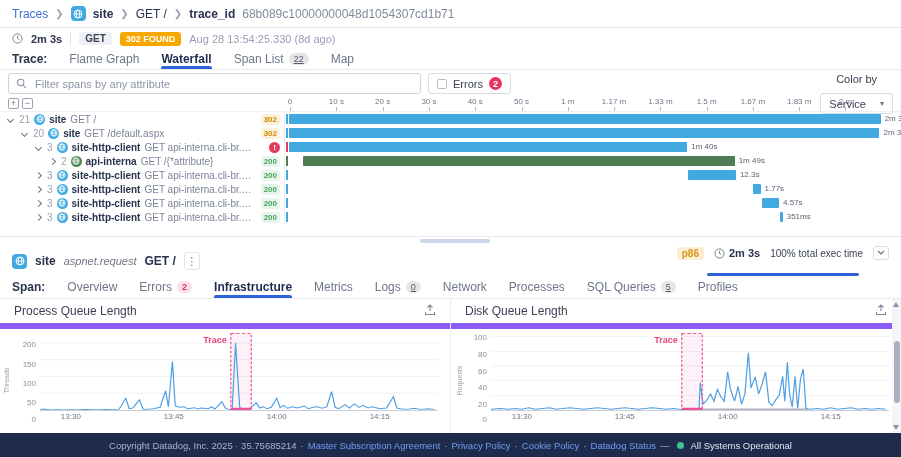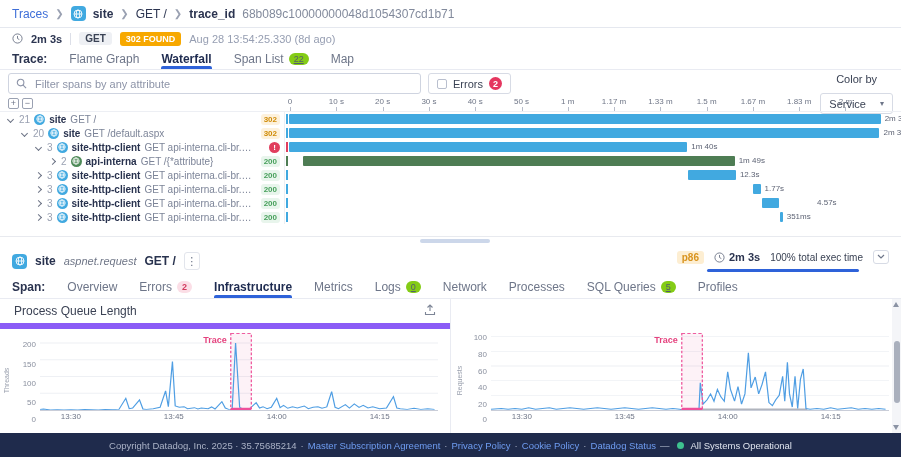--- a/index.html
+++ b/index.html
@@ -25,21 +25,21 @@
   .sum-time{color:#969eb2;}
 
   
   .tabbar{position:absolute;left:0;right:0;display:flex;align-items:stretch;padding:0 12px;gap:22px;font-size:12px;border-bottom:1px solid #e9ebf2;}
   #trace-tabs{top:49px;height:21px;}
   #span-tabs{top:276px;height:23px;}
   .tabbar .tlabel{font-weight:bold;color:#2b3450;display:flex;align-items:center;}
   .tab{display:flex;align-items:center;gap:5px;color:#6e7689;cursor:pointer;position:relative;}
   .tab.active{color:#1e2b50;font-weight:bold;}
   .tab.active:after{content:"";position:absolute;left:0;right:0;bottom:0;height:3px;background:#2e62d9;border-radius:2px 2px 0 0;}
-  .pillbadge{background:#84cc16;color:#545c70;border-radius:8px;font-size:9px;padding:1px 5px;text-decoration:underline;}
+  .pillbadge{background:#e5e5e5;color:#545c70;border-radius:8px;font-size:9px;padding:1px 5px;text-decoration:underline;}
   .redbadge{background:#fbdee6;color:#d23b5f;border-radius:8px;font-size:9px;padding:1px 5px;font-weight:bold;}
 
   
   .filterbar{position:absolute;top:70px;left:0;right:0;height:26px;}
   .searchbox{position:absolute;left:8px;top:3px;width:413px;height:21px;border:1px solid #cfd4e0;border-radius:3px;display:flex;align-items:center;padding:0 7px;gap:6px;background:#fff;}
   .searchbox input{border:none;outline:none;flex:1;font-size:11px;color:#3a4254;font-family:inherit;}
   .searchbox input::placeholder{color:#8d94a8;}
   .errbox{position:absolute;left:428px;top:3px;height:21px;border:1px solid #d7dbe5;border-radius:3px;display:flex;align-items:center;padding:0 8px;gap:6px;font-size:11px;color:#3a4254;background:#fff;cursor:pointer;}
   .checkbox{width:10px;height:10px;border:1px solid #b9bfce;border-radius:2px;background:#fff;}
   .errcircle{width:13px;height:13px;border-radius:50%;background:#e5365f;color:#fff;font-size:9px;font-weight:bold;display:flex;align-items:center;justify-content:center;}
@@ -78,21 +78,21 @@
   
   .panel-divider{position:absolute;top:236px;left:0;right:0;height:1px;background:#e8eaef;}
   .divider-handle{position:absolute;top:239px;left:420px;width:70px;height:4px;border-radius:2px;background:#ccd7ea;cursor:row-resize;}
 
   
   #span-header{position:absolute;top:246px;left:0;right:0;height:30px;display:flex;align-items:center;padding:0 12px;gap:8px;}
   .sh-svc{font-weight:bold;font-size:12px;color:#28324e;}
   .sh-op{font-style:italic;font-size:11px;color:#6f7687;}
   .sh-res{font-weight:bold;font-size:12px;color:#28324e;}
   .kebab{border:1px solid #e2e5ec;border-radius:3px;width:16px;height:18px;display:flex;align-items:center;justify-content:center;color:#6e7689;font-size:11px;cursor:pointer;}
-  .sh-right{margin-left:auto;display:flex;align-items:center;gap:10px;position:relative;padding-bottom:8px;}
+  .sh-right{margin-left:auto;display:flex;align-items:center;gap:10px;position:relative;padding-bottom:16px;}
   .pbadge{background:#fdeed2;color:#d8931e;font-size:10px;font-weight:bold;border-radius:3px;padding:1px 5px;}
   .sh-dur{font-weight:bold;font-size:11px;color:#2b3450;display:flex;align-items:center;gap:4px;}
   .sh-exec{font-size:10px;color:#3a4254;}
   .exec-underline{position:absolute;left:30px;right:30px;bottom:0;height:3px;background:#2e62d9;border-radius:2px;}
   .collapse-btn{border:1px solid #d7dbe5;border-radius:3px;width:16px;height:14px;display:flex;align-items:center;justify-content:center;cursor:pointer;}
 
   
   #charts{position:absolute;top:299px;left:0;right:0;height:134px;display:flex;}
   .chart-panel{flex:1;position:relative;border-right:1px solid #e9ebf2;}
   .chart-panel:last-child{border-right:none;}
@@ -385,21 +385,21 @@
             </span>
             <span class="wsvc">site-http-client</span>
             <span class="wres">GET api-interna.cli-br.com/PessoaJuridica({guid})</span>
           </div>
           <div class="wstatus">
             <span class="sbadge ok">200</span>
           </div>
           <div class="wtimeline">
             <span class="wtick" style="background: rgb(65, 169, 224);"></span>
             <div class="wbar" style="left: 77.4%; width: 2.8%; background: rgb(65, 169, 224);"></div>
-            <span class="wdur" style="left: 80.2%; margin-left: 34px;">4.57s</span>
+            <span class="wdur" style="left: 80.2%;">4.57s</span>
           </div>
         </div>
         <div class="wrow">
           <div class="wname" style="padding-left: 36px;">
             <span class="chev right"></span>
             <span class="wcount">3</span>
             <span class="mini-globe" style="background: rgb(65, 169, 224);">
               <svg width="8" height="8" viewBox="0 0 10 10">
                 <circle cx="5" cy="5" r="4" fill="none" stroke="#fff" stroke-width="1"></circle>
                 <line x1="1" y1="5" x2="9" y2="5" stroke="#fff" stroke-width="1"></line>
@@ -526,20 +526,27 @@
             <div class="xlabels">
               <div style="left: 7.75862%;">13:30</div>
               <div style="left: 33.6207%;">13:45</div>
               <div style="left: 59.4828%;">14:00</div>
               <div style="left: 85.3448%;">14:15</div>
             </div>
           </div>
         </div>
       </div>
       <div class="chart-panel">
+        <div class="chart-titlebar">
+          <span class="chart-title">Disk Queue Length</span>
+          <span class="export-icon"><svg width="12" height="12" viewBox="0 0 12 12">
+              <path d="M6 1 L6 7 M3.5 3.5 L6 1 L8.5 3.5" fill="none" stroke="#7d8596" stroke-width="1.1"></path>
+              <path d="M1.5 8 L1.5 10.5 L10.5 10.5 L10.5 8" fill="none" stroke="#7d8596" stroke-width="1.1"></path>
+            </svg></span>
+        </div>
         <div class="chart-body">
           <div class="ylab">
             <span>Requests</span>
           </div>
           <div class="yaxis">
             <div style="top: 80.9524%; margin-top: -4px;">20</div>
             <div style="top: 61.9048%; margin-top: -4px;">40</div>
             <div style="top: 42.8571%; margin-top: -4px;">60</div>
             <div style="top: 23.8095%; margin-top: -4px;">80</div>
             <div style="top: 4.7619%; margin-top: -4px;">100</div>

